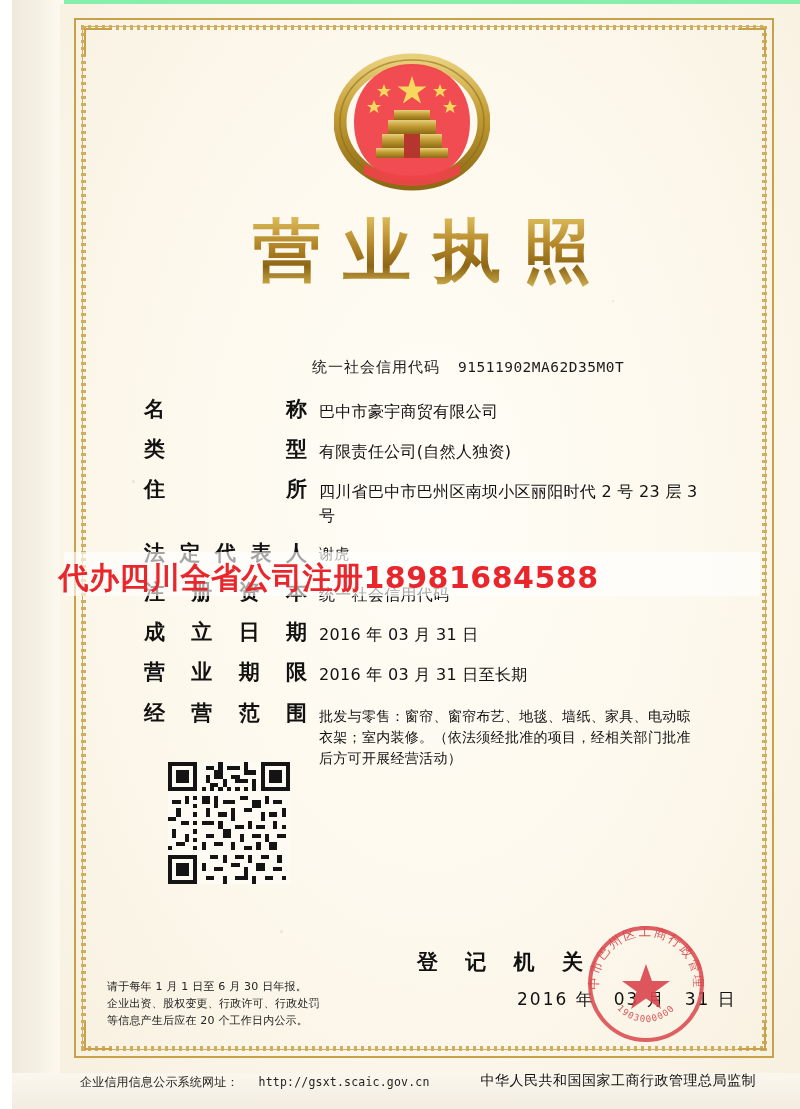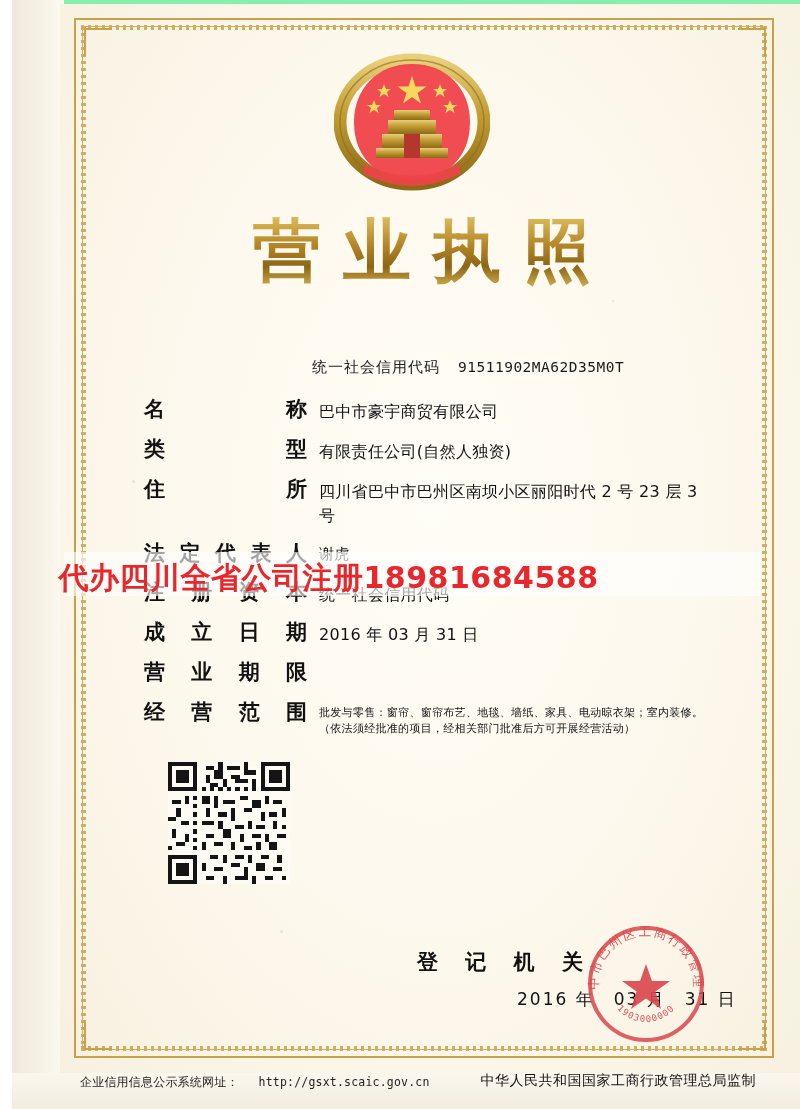--- a/index.html
+++ b/index.html
@@ -152,21 +152,21 @@
   .field-label span { display: inline-block; }
   .field-value {
     flex: 1;
     font-size: 16px;
     color: #111;
     line-height: 1.45;
     padding-top: 4px;
     letter-spacing: 0.3px;
   }
   .field-value.small {
-    font-size: 11px;
+    font-size: 14px;
     line-height: 1.5;
     padding-top: 6px;
   }
   .field-value.sig {
     font-size: 15px;
   }
 
   
   .watermark {
     position: absolute;
@@ -377,20 +377,21 @@
       <div class="field-value">2016 年 03 月 31 日</div>
     </div>
 
     <div class="field-row">
       <div class="field-label">
         <span>营</span>
         <span>业</span>
         <span>期</span>
         <span>限</span>
       </div>
+      <div class="field-value">2016 年 03 月 31 日至长期</div>
     </div>
 
     <div class="field-row">
       <div class="field-label">
         <span>经</span>
         <span>营</span>
         <span>范</span>
         <span>围</span>
       </div>
       <div class="field-value small">批发与零售：窗帘、窗帘布艺、地毯、墙纸、家具、电动晾衣架；室内装修。（依法须经批准的项目，经相关部门批准后方可开展经营活动）</div>
@@ -508,20 +509,25 @@
         <rect x="9" y="27" width="2" height="1"></rect>
           <rect x="13" y="27" width="1" height="2"></rect>
         <rect x="16" y="27" width="3" height="1"></rect>
           <rect x="20" y="27" width="1" height="2"></rect>
         <rect x="23" y="27" width="2" height="1"></rect>
           <rect x="27" y="27" width="1" height="1"></rect>
       </g>
     </svg>
   </div>
 
+  <div class="notes">
+    <div>请于每年 1 月 1 日至 6 月 30 日年报。</div>
+    <div>企业出资、股权变更、行政许可、行政处罚</div>
+    <div>等信息产生后应在 20 个工作日内公示。</div>
+  </div>
 
   <div class="reg-auth">登 记 机 关</div>
   <div class="reg-date">2016 年　03 月　31 日</div>
 
   <div class="seal">
     <svg viewBox="0 0 132 132" width="132" height="132" aria-hidden="true">
       <defs>
         <path id="sealArcTop" d="M 18,66 A 48,48 0 0 1 114,66" fill="none"></path>
         <path id="sealArcBottom" d="M 28,66 A 38,38 0 0 0 104,66" fill="none"></path>
       </defs>

